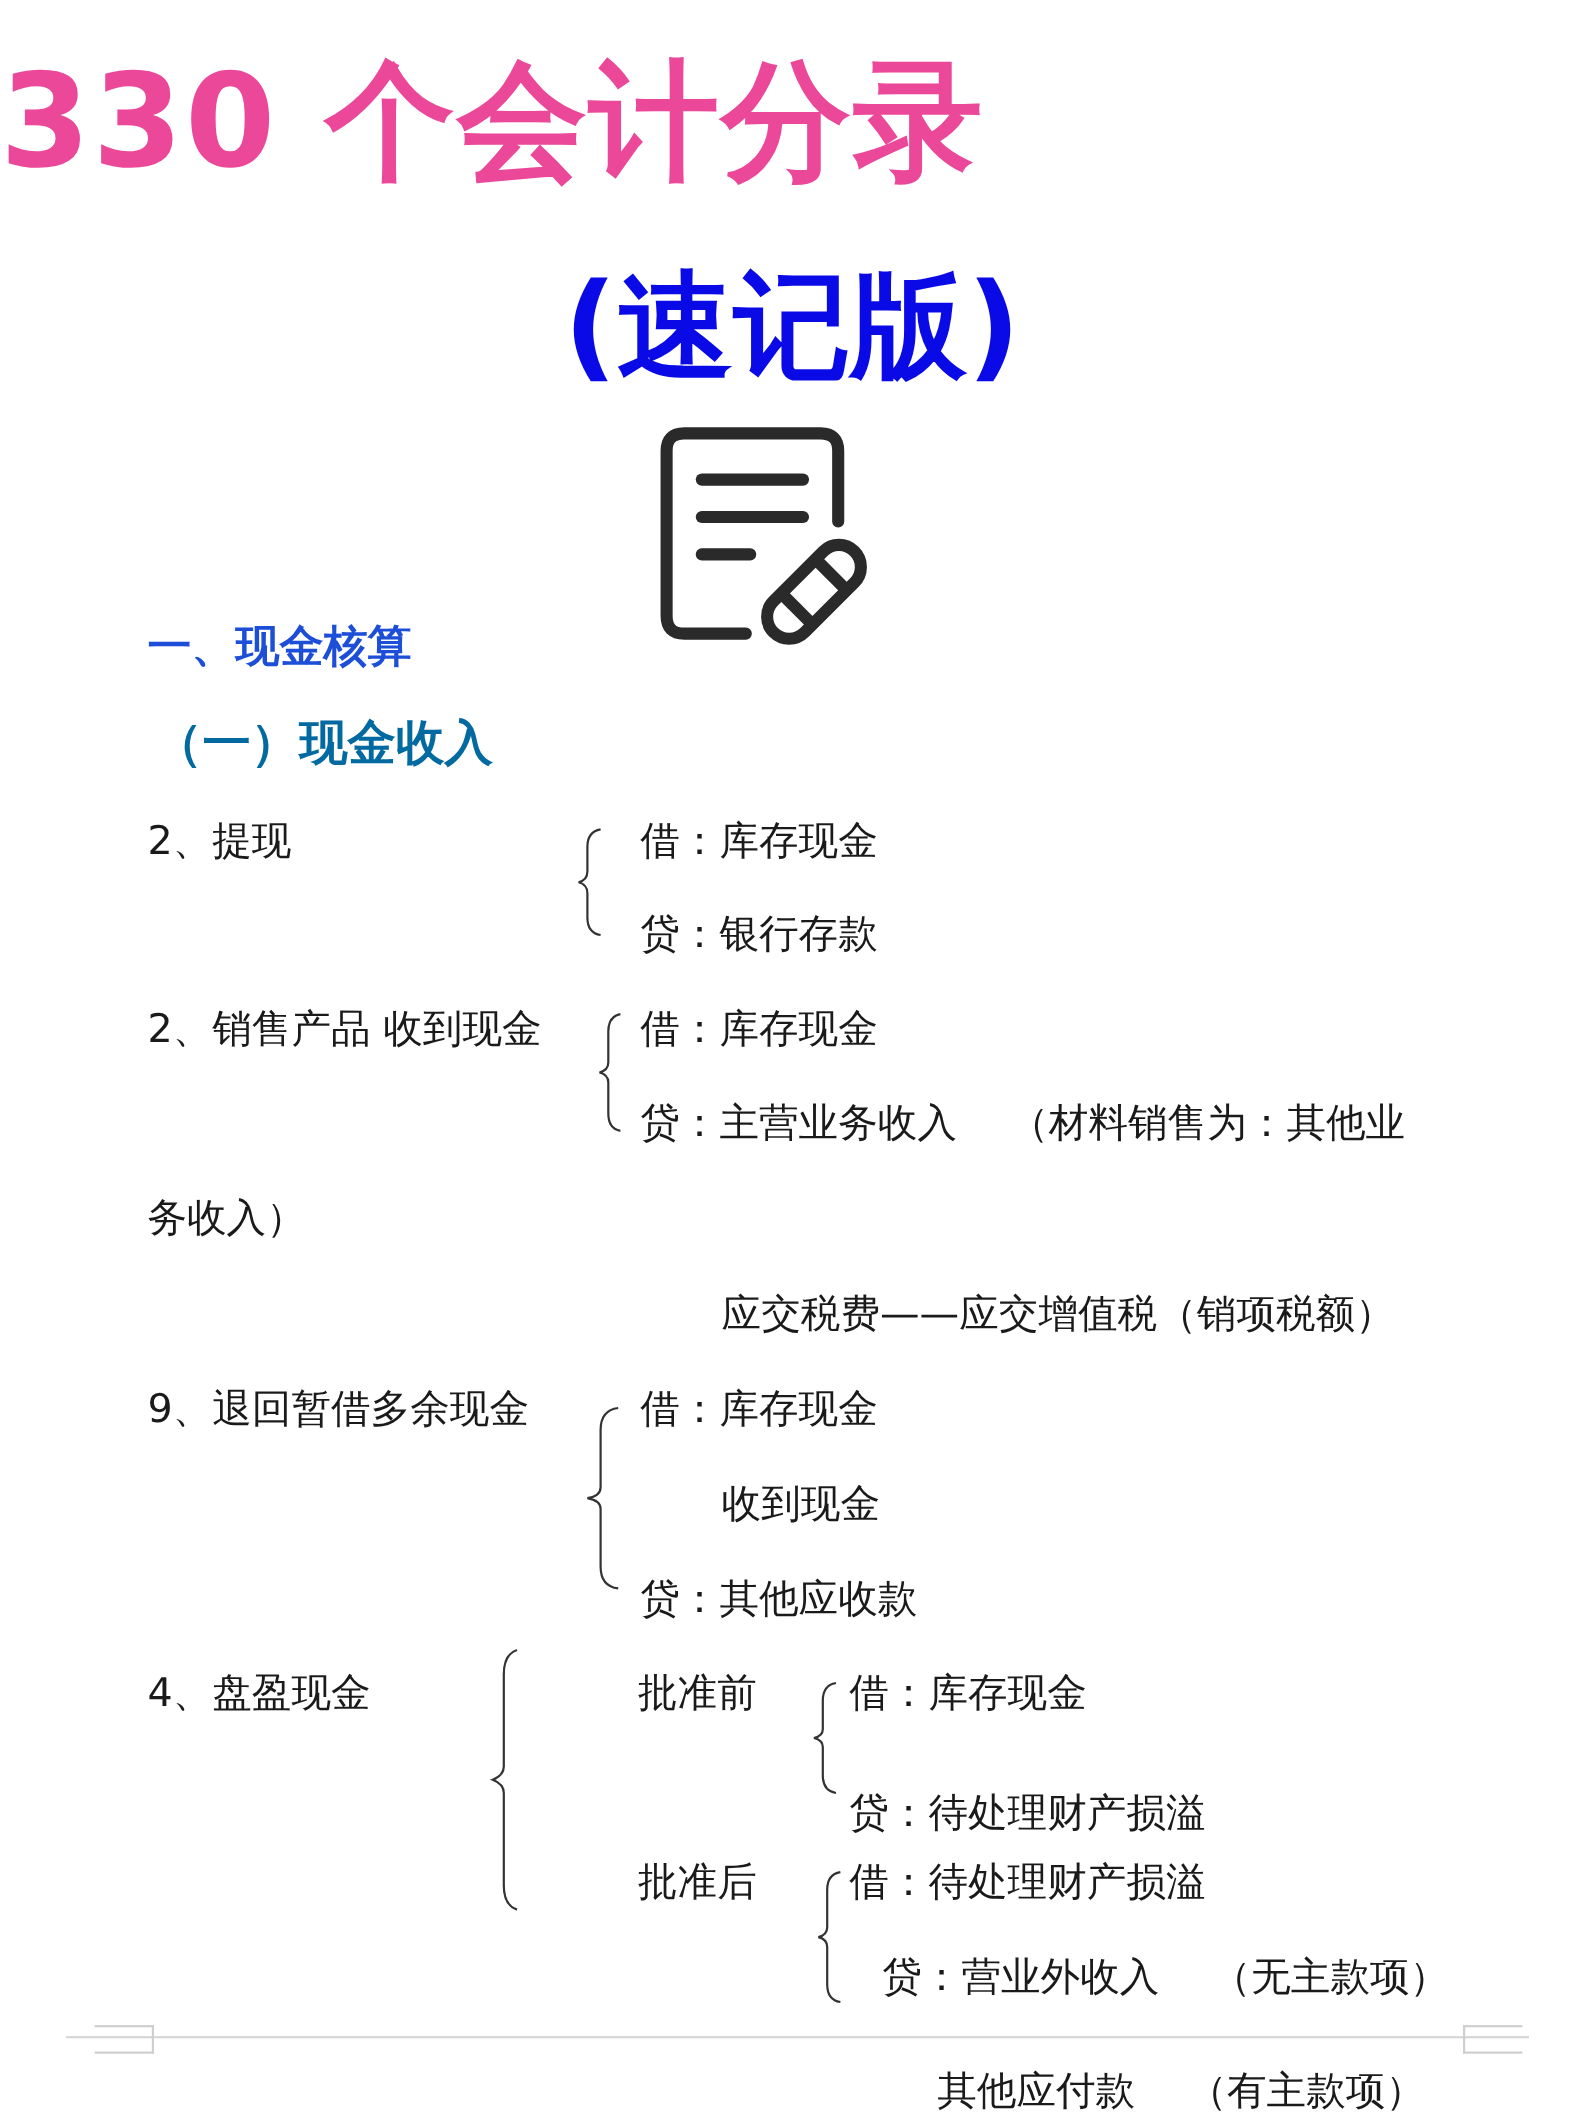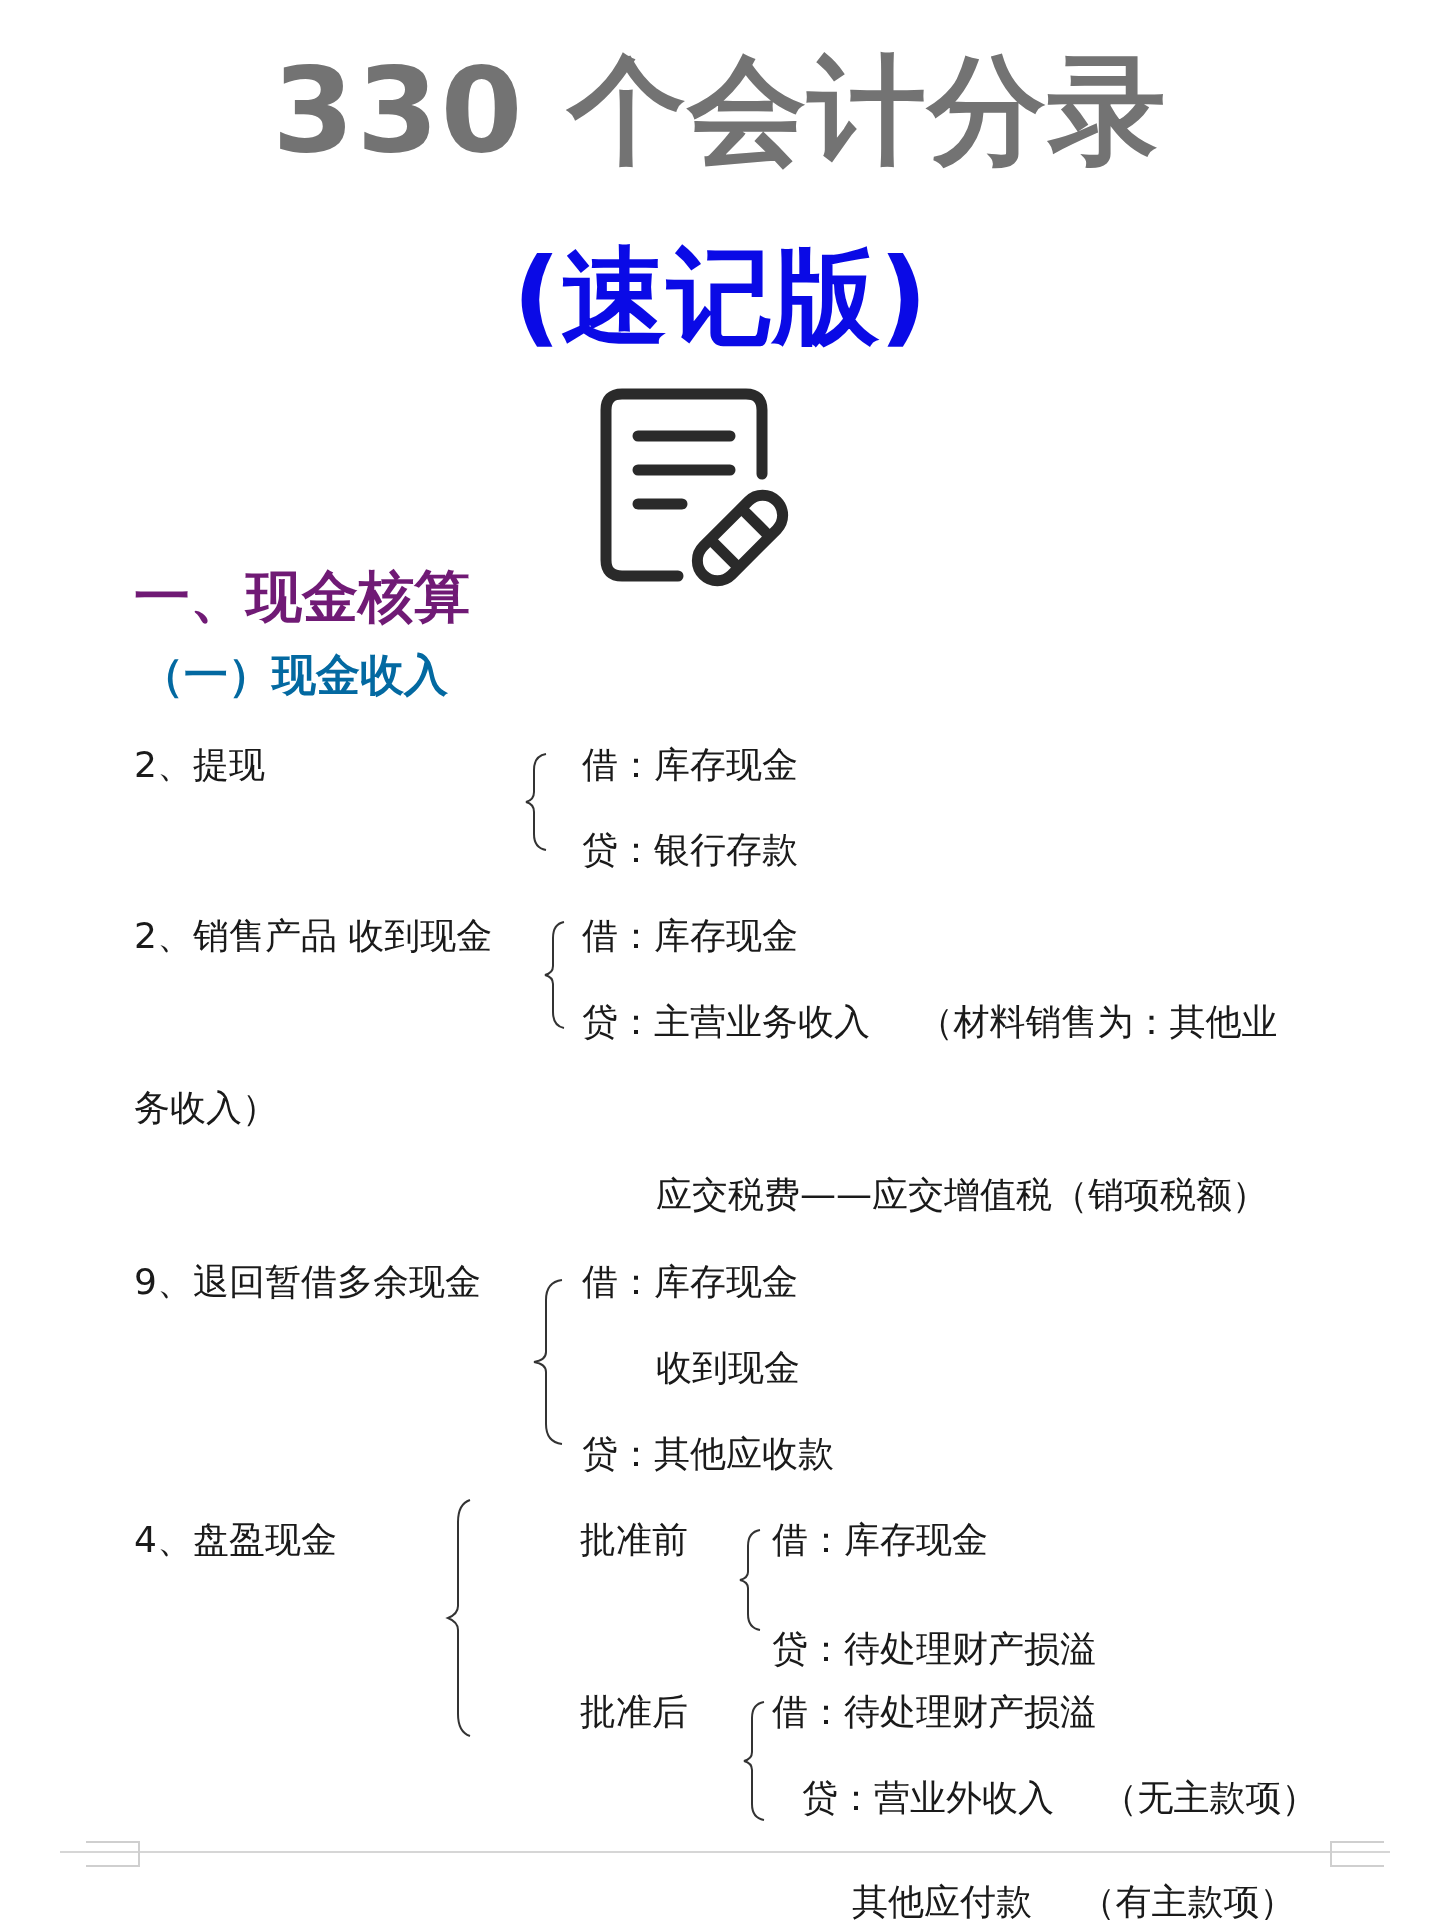--- a/index.html
+++ b/index.html
@@ -3,29 +3,29 @@
 <meta charset="utf-8">
 <style>
   html, body { margin:0; padding:0; }
   body {
     width:1440px; height:1920px; position:relative; overflow:hidden;
     background:#ffffff; color:#1a1a1a;
     font-family:"DejaVu Sans", "Liberation Sans", sans-serif;
   }
   .abs { position:absolute; white-space:nowrap; }
   .title {
-    left:0; width:1440px; text-align:center; top:32px;
-    font-size:118px; font-weight:bold; color:#737373; letter-spacing:2px;
+    left:0; width:1440px; text-align:left; top:32px;
+    font-size:118px; font-weight:bold; color:#ec4899; letter-spacing:2px;
   }
   .subtitle {
     left:0; width:1440px; text-align:center; top:226px;
     font-size:106px; font-weight:bold; color:#0a0ae6;
   }
   .icon { left:600px; top:388px; width:200px; height:205px; }
-  .h1 { left:134px; top:560px; font-size:56px; font-weight:bold; color:#701a75;text-align:center; }
+  .h1 { left:134px; top:560px; font-size:40px; font-weight:bold; color:#1d4ed8;text-align:center; }
   .h2 { left:140px; top:646px; font-size:44px; font-weight:bold; color:#0369a1; }
   .txt { font-size:36px; color:#1a1a1a; line-height:40px; }
   .brace { position:absolute; }
   .pagebreak { position:absolute; left:60px; top:1851px; width:1330px; height:2px; background:#d6d6d6; }
   .pb-mark { position:absolute; width:52px; height:22px; border:2px solid #cfcfcf; }
   .pb-left { left:86px; top:1841px; border-left:none; }
   .pb-right { left:1330px; top:1841px; border-right:none; }
 </style>
 </head>
 <body>

